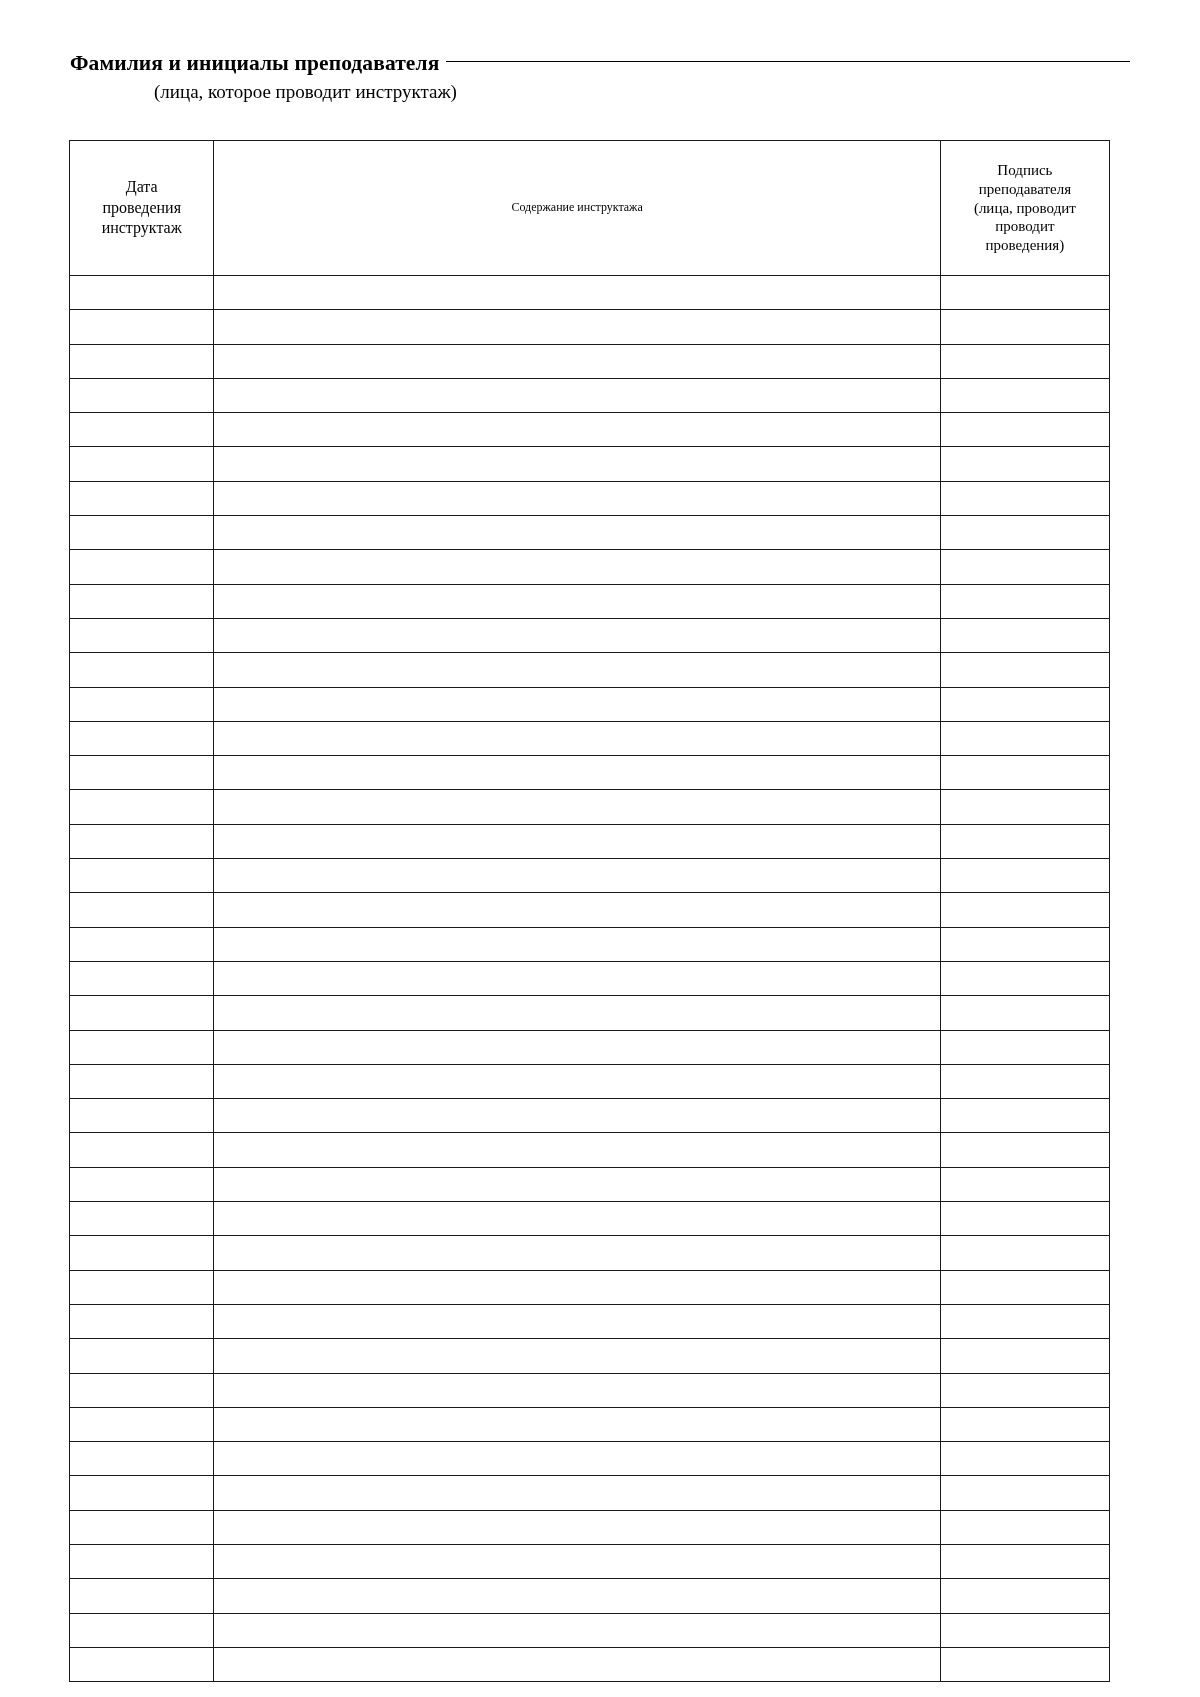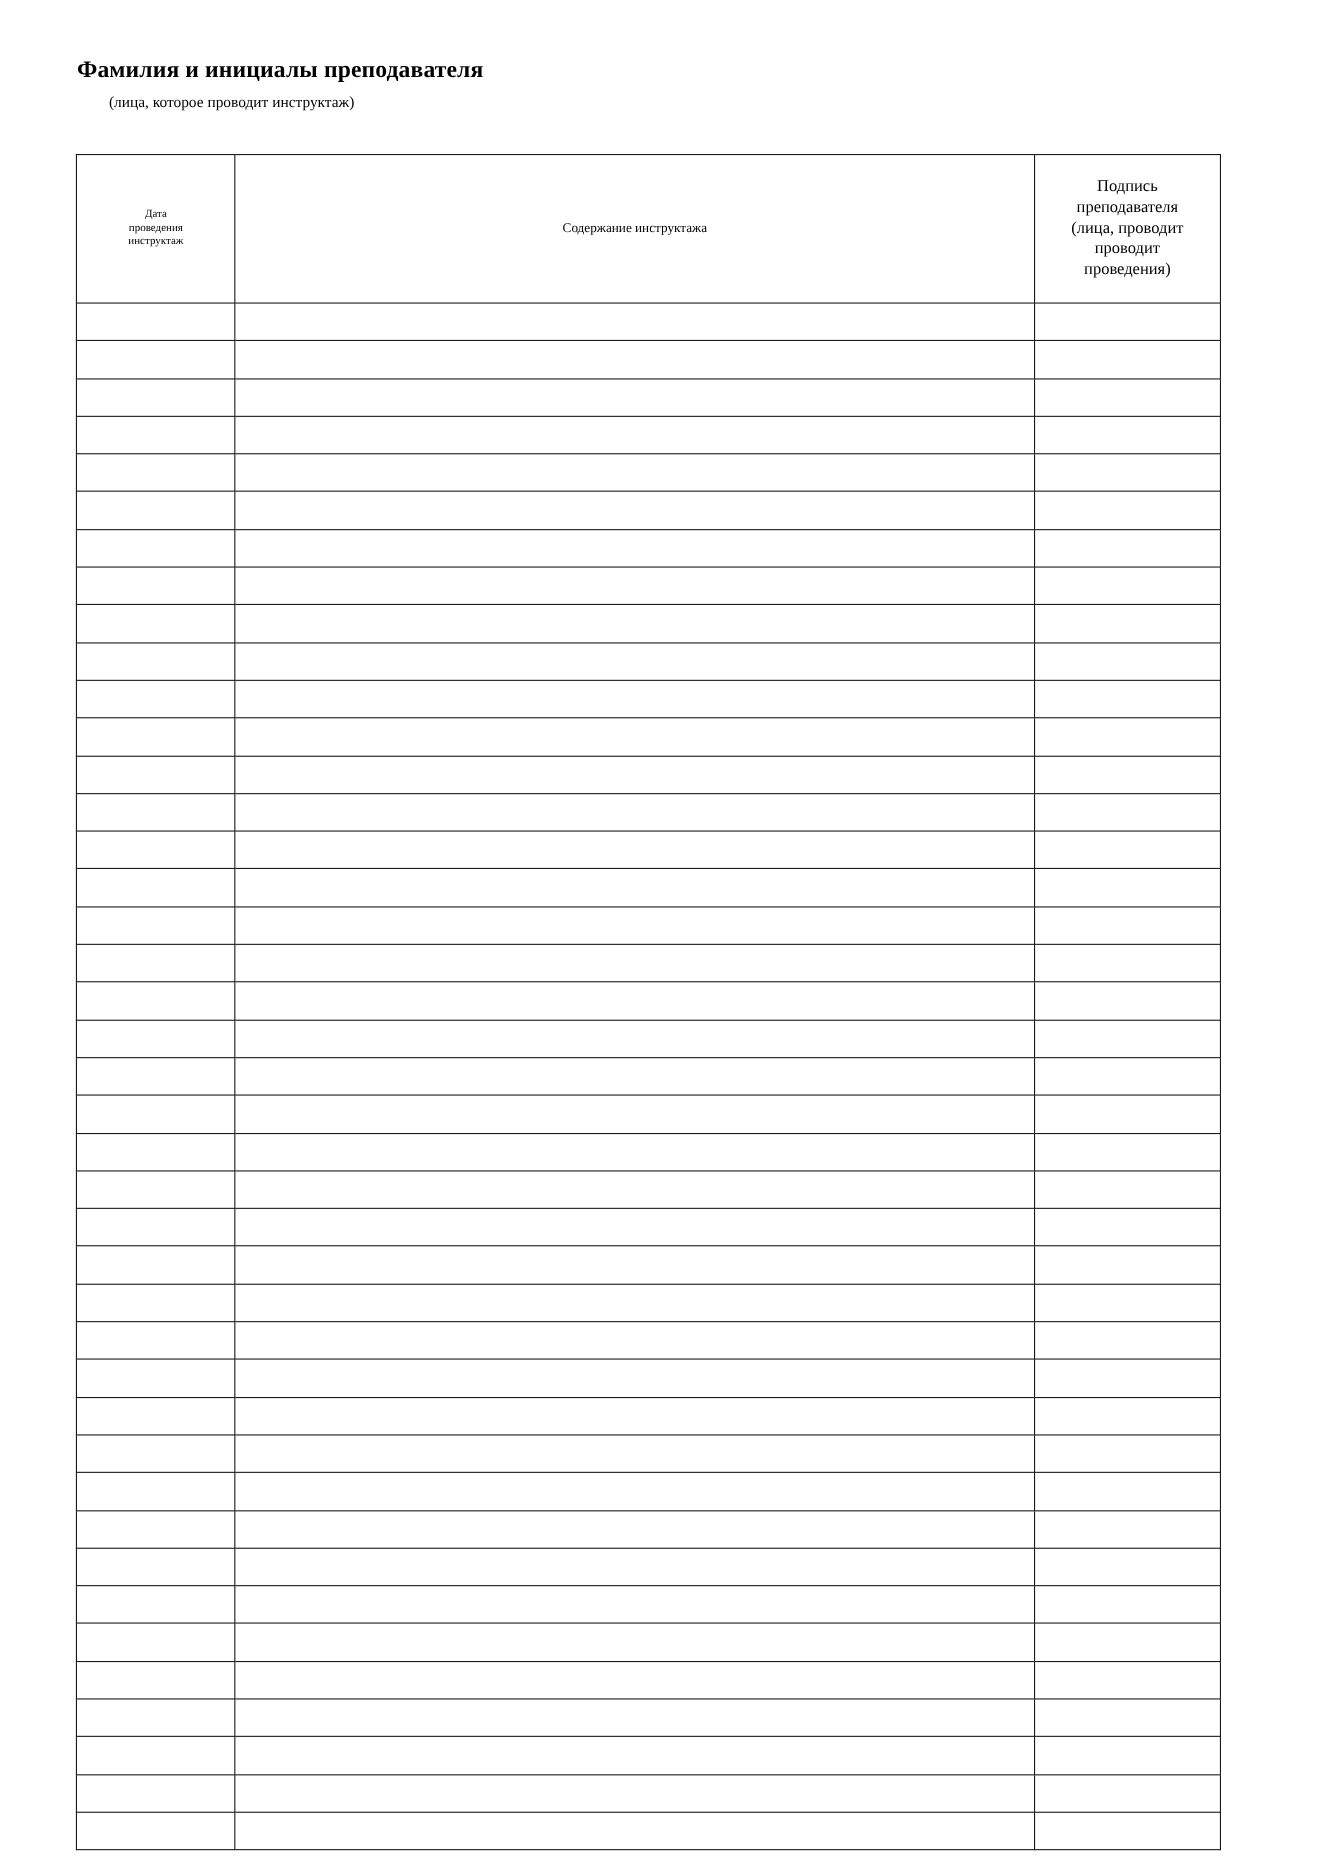--- a/index.html
+++ b/index.html
@@ -27,43 +27,42 @@
 
   
   .header-block {
     position: absolute;
     left: 70px;
     top: 52px;
     width: 1060px;
   }
   .header-line {
     display: flex;
-    align-items: flex-start;
+    align-items: center;
     white-space: nowrap;
-    flex-direction: column;
   }
   .header-title {
     font-family: "Liberation Serif", serif;
     font-weight: bold;
     font-size: 21.5px;
     letter-spacing: 0.1px;
     line-height: 1.1;
   }
   .header-rule {
     flex: 1;
     height: 1px;
     background: #000;
     margin-left: 7px;
     margin-bottom: 4px;
   }
   .header-sub {
     margin-top: 6px;
-    margin-left: 29px;
+    margin-left: 84px;
     font-family: "Liberation Serif", serif;
-    font-size: 14px;
+    font-size: 19px;
     line-height: 1.1;
   }
 
   
   .log-table {
     position: absolute;
     left: 69px;
     top: 140px;
     width: 1041px;
     border-collapse: collapse;
@@ -74,21 +73,21 @@
     padding: 0;
     vertical-align: middle;
   }
   .col-date   { width: 134px; }
   .col-body   { width: 674px; }
   .col-sign   { width: 157px; }
 
   thead th {
     height: 134px;
     font-weight: normal;
-    font-size: 10px;
+    font-size: 16px;
     line-height: 1.28;
     text-align: center;
     padding: 4px 6px;
   }
   thead th.head-body {
     font-size: 12px;
   }
   thead th.head-sign {
     font-size: 15px;
     line-height: 1.26;

